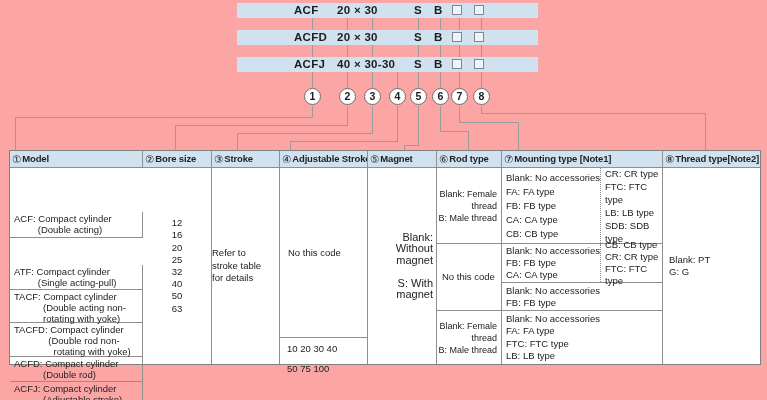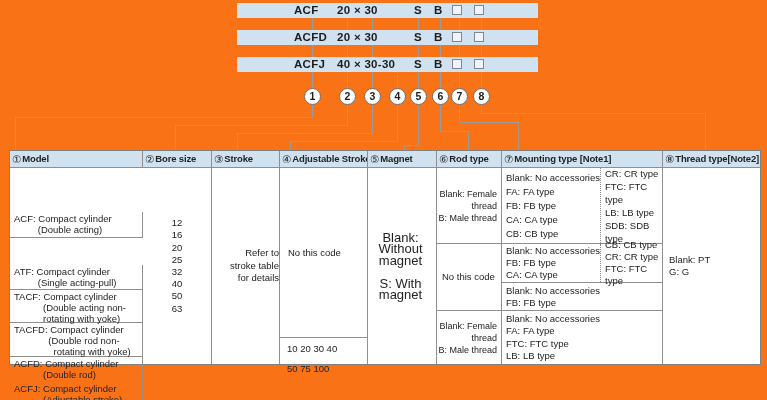--- a/index.html
+++ b/index.html
@@ -1,17 +1,17 @@
 <!DOCTYPE html>
 <html><head>
 <meta charset="utf-8">
 <style>
   * { margin:0; padding:0; box-sizing:border-box; }
   body { background:#fff; font-family:"Liberation Sans", sans-serif; color:#1c1c1c; }
-  #stage { position:relative; width:767px; height:400px; background:#f97316; overflow:hidden; }
+  #stage { position:relative; width:767px; height:400px; background:#fca5a5; overflow:hidden; }
 
   
   .code-bar { position:absolute; left:237px; width:301px; height:15px; background:#d0e2f0; }
   .code-bar span { position:absolute; top:0; line-height:15px; font-size:11.5px; font-weight:bold; letter-spacing:.3px; white-space:nowrap; }
   .code-model  { left:57px; }
   .code-size   { left:100px; }
   .code-magnet { left:177px; }
   .code-rod    { left:197px; }
   .blank-box { position:absolute; top:2px; width:10px; height:10px; border:1px solid #7d8894; background:#eef4f9; }
   .box1 { left:215px; } .box2 { left:237px; }
@@ -137,29 +137,29 @@
 
     <div class="cell pre vcenter no-bb" style="left:133px;top:17px;width:69px;height:196px;text-align:center;line-height:12.2px">12
 16
 20
 25
 32
 40
 50
 63</div>
 
-    <div class="cell pre vcenter no-bb" style="left:202px;top:17px;width:68px;height:196px;text-align:right;line-height:12.5px">Refer to
+    <div class="cell pre vcenter no-bb" style="left:202px;top:17px;width:68px;height:196px;text-align:left;line-height:12.5px">Refer to
 stroke table
 for details</div>
 
     <div class="cell vcenter" style="left:270px;top:17px;width:88px;height:170px;padding-left:8px">No this code</div>
     <div class="cell pre no-bb" style="left:270px;top:187px;width:88px;height:26px;padding:1px 0 0 7px;line-height:20px">10 20 30 40
 50 75 100</div>
 
-    <div class="cell pre vcenter no-bb" style="left:358px;top:17px;width:69px;height:196px;text-align:center;padding-right:3px;font-size:13px;line-height:11.5px">Blank: Without
+    <div class="cell pre vcenter no-bb" style="left:358px;top:17px;width:69px;height:196px;text-align:right;padding-right:3px;font-size:11px;line-height:11.5px">Blank: Without
 magnet
 
 S: With magnet</div>
 
     <div class="cell pre vcenter" style="left:427px;top:17px;width:65px;height:76px;text-align:right;padding-right:4px;font-size:9px">Blank: Female
 thread
 B: Male thread</div>
     <div class="cell vcenter" style="left:427px;top:93px;width:65px;height:67px;padding-left:5px">No this code</div>
     <div class="cell pre vcenter no-bb" style="left:427px;top:160px;width:65px;height:53px;text-align:right;padding-right:4px;font-size:9px">Blank: Female
 thread

